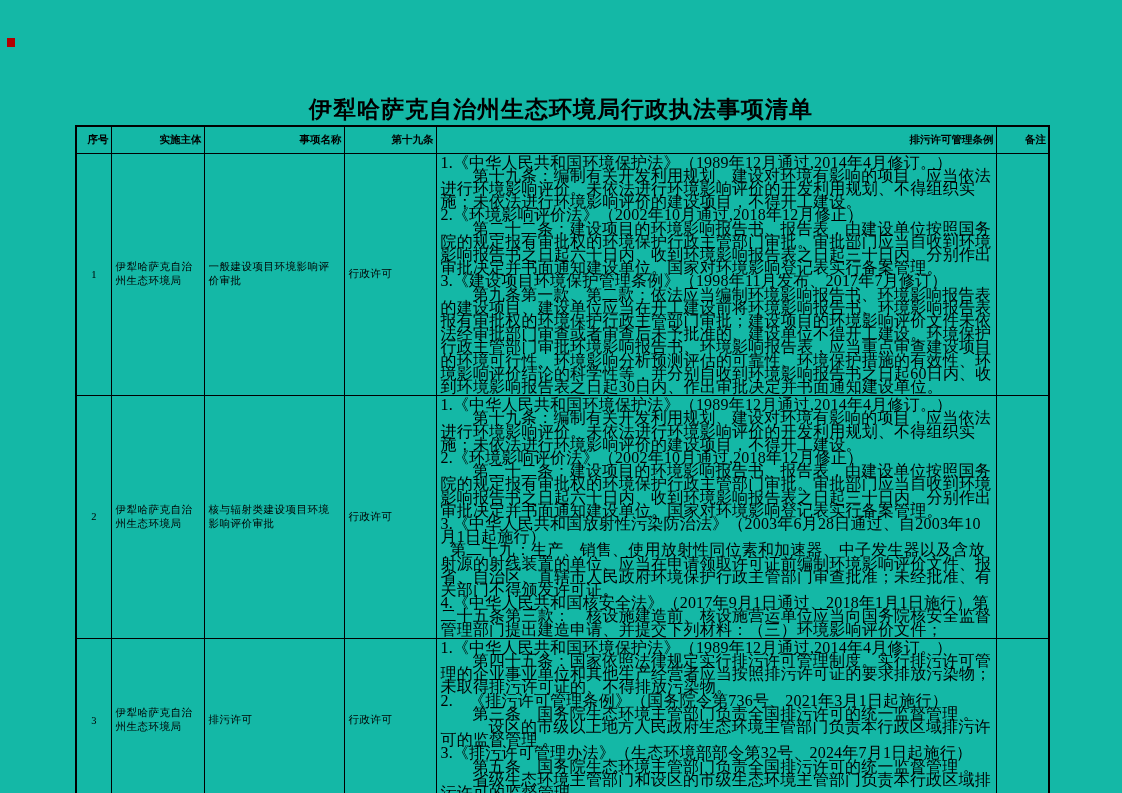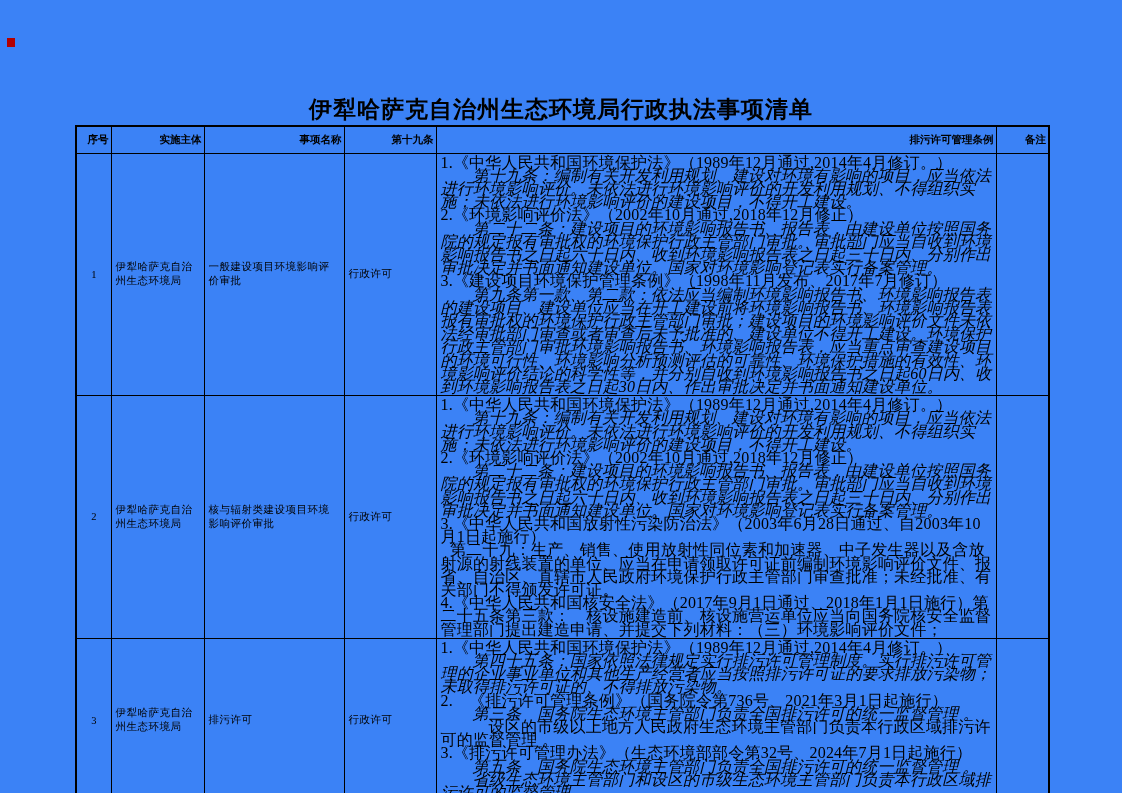--- a/index.html
+++ b/index.html
@@ -1,19 +1,19 @@
 <!DOCTYPE html>
 <html><head>
 <meta charset="utf-8">
 <style>
   html,body{margin:0;padding:0;background:#e8e8e8;}
   .page{
     position:relative;
     width:1122px;height:793px;
-    background:#3b82f6;
+    background:#14b8a6;
     font-family:"Liberation Serif","DejaVu Serif",serif;
     color:#000;
     overflow:hidden;
     margin:0 auto;
   }
   .anchor-marker{
     position:absolute;left:7px;top:38px;width:8px;height:9px;
     background:#b30000;
   }
   .doc-title{
@@ -52,21 +52,21 @@
   td.c-legal{
     vertical-align:top;text-align:left;
     font-size:16px;line-height:13.2px;
     padding:2px 4px 2px 4px;
     letter-spacing:0.2px;
   }
   td.c-remark{vertical-align:middle;}
   .para{margin:0;}
   .indent-0{text-indent:0;}
   .indent-1{text-indent:0.6em;}
-  .indent-2{text-indent:2em;font-style:italic;}
+  .indent-2{text-indent:2em;}
   .indent-3{text-indent:3em;}
 </style>
 </head>
 <body>
 
 <div class="page">
 
   <div class="anchor-marker"></div>
 
   <div class="doc-title">伊犁哈萨克自治州生态环境局行政执法事项清单</div>

